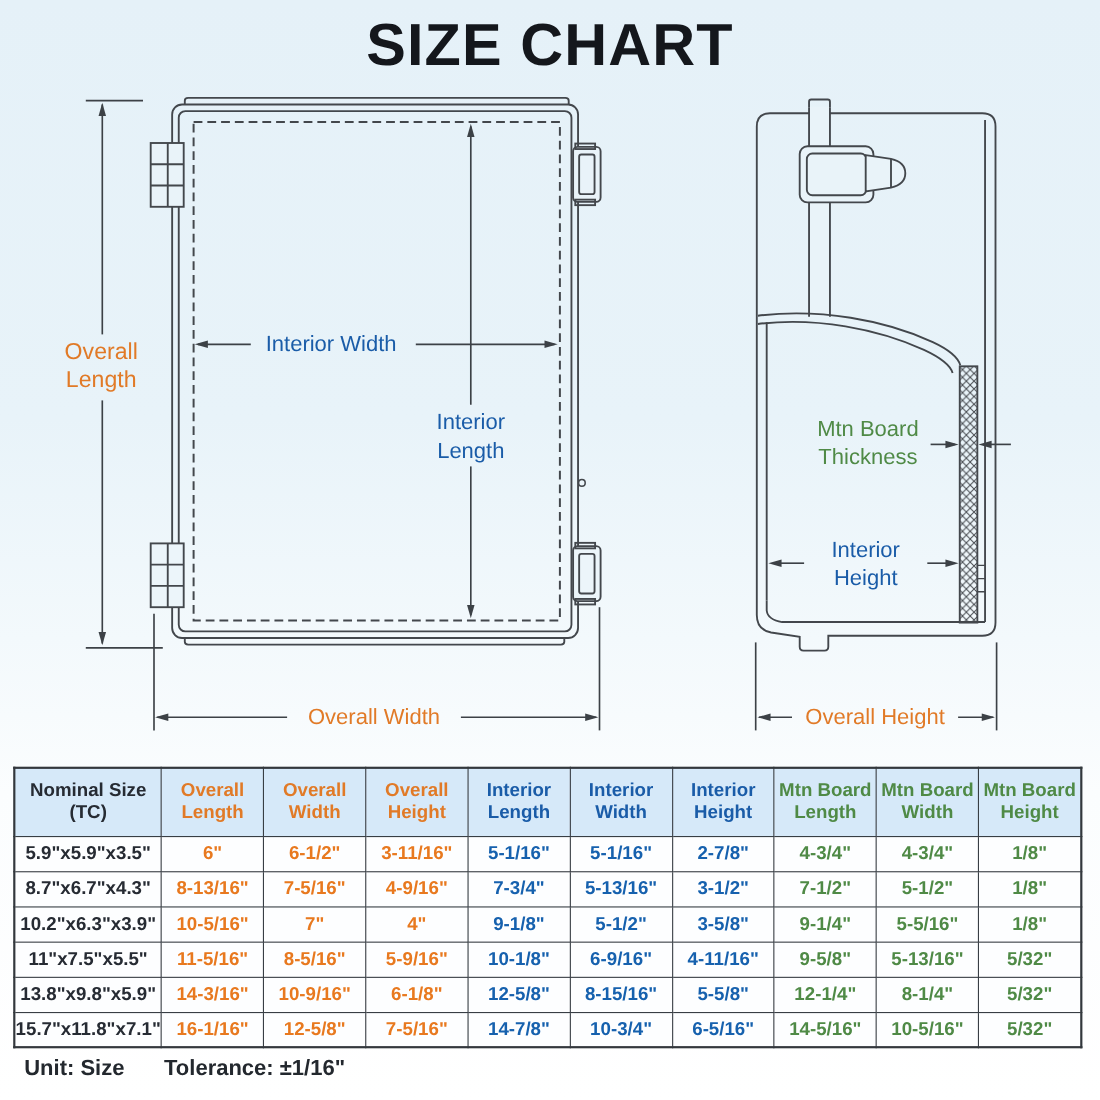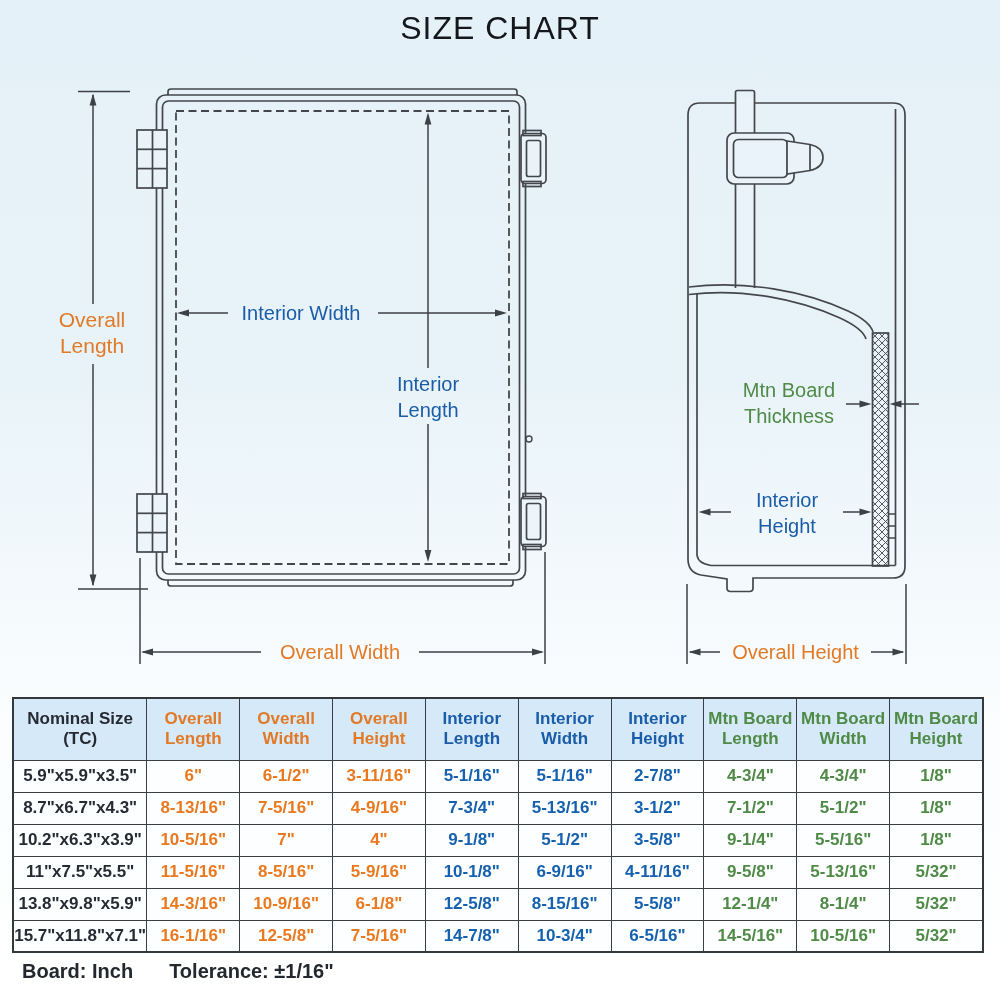--- a/index.html
+++ b/index.html
@@ -3,21 +3,21 @@
 <meta charset="utf-8">
 <style>
   html,body{margin:0;padding:0;}
   body{
     width:1000px;height:1000px;position:relative;overflow:hidden;
     font-family:"Liberation Sans", sans-serif;
     background:linear-gradient(180deg,#e5f1f8 0%,#e8f3f9 38%,#f3f9fc 58%,#fbfdfe 72%,#ffffff 100%);
   }
   .title{
     position:absolute;left:0;top:10px;width:1000px;text-align:center;margin:0;
-    font-size:32px;font-weight:400;letter-spacing:1px;color:#14171c;
+    font-size:54px;font-weight:700;letter-spacing:1px;color:#14171c;
   }
   svg.drawing{position:absolute;left:0;top:0;}
   .lbl{
     position:absolute;display:flex;align-items:center;justify-content:center;
     text-align:center;white-space:pre-line;font-size:20px;line-height:26px;font-weight:500;
   }
   .lbl.orange{color:#E17A27;}
   .lbl.blue{color:#1A5CA8;}
   .lbl.green{color:#4F8A46;}
   .table-wrap{position:absolute;left:12px;top:697px;width:976px;}
@@ -277,15 +277,15 @@
           <td class="col-6">6-5/16"</td>
           <td class="col-7">14-5/16"</td>
           <td class="col-8">10-5/16"</td>
           <td class="col-9">5/32"</td>
         </tr>
       </tbody>
   </table>
 </div>
 
 <div class="footer">
-  <span>Board: Inch</span>
+  <span>Unit: Size</span>
   <span>Tolerance: ±1/16"</span>
 </div>
 
 </body></html>

